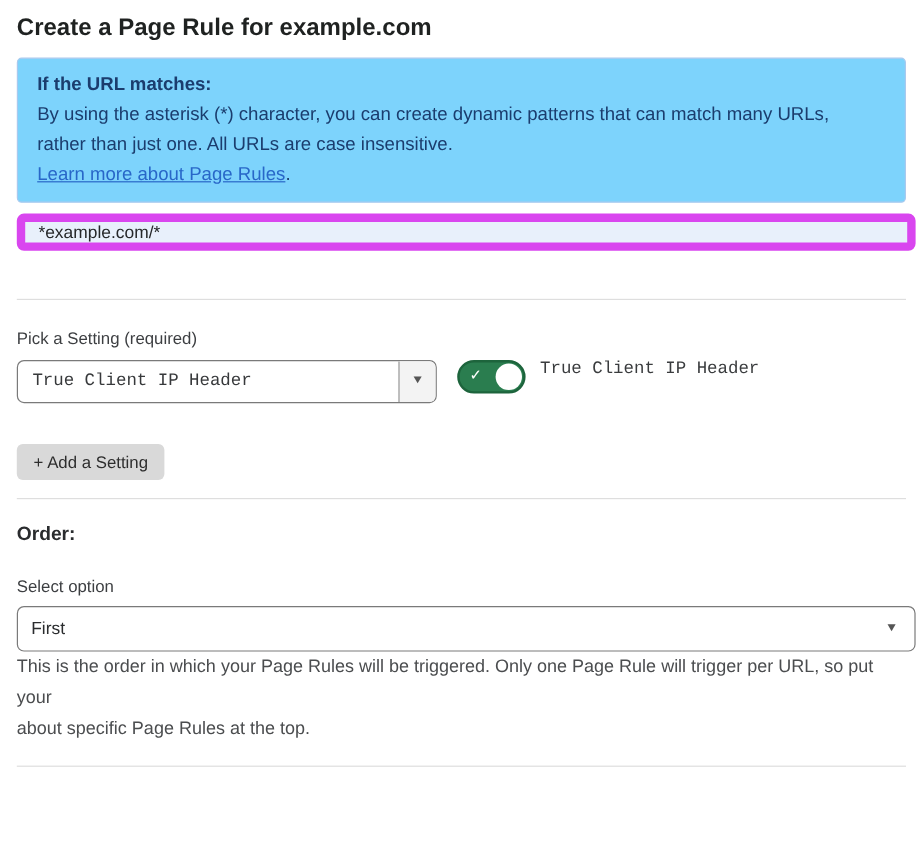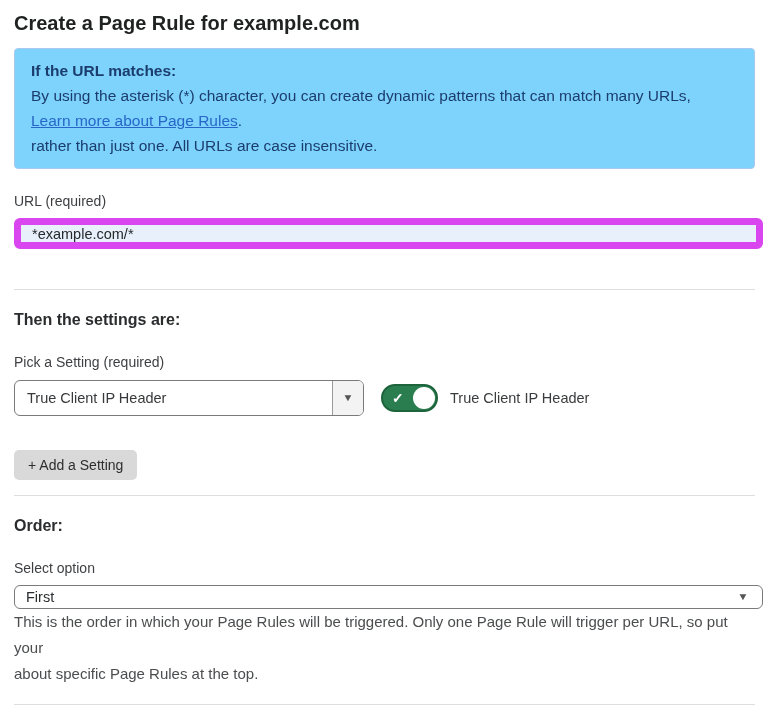--- a/index.html
+++ b/index.html
@@ -64,21 +64,21 @@
   .divider-3 { margin-top: 17px; }
 
   .section-heading {
     margin-top: 20px;
     font-size: 16px; font-weight: 700; color: #2a2c2e;
     line-height: 20px;
   }
 
   .setting-row {
     margin-top: 10px;
-    display: flex; align-items: center;
+    display: flex; align-items: flex-start; font-family: Liberation Mono, monospace;
   }
 
   .select-widget {
     width: 350px; height: 36px;
     border: 1px solid #7a7a7a;
     border-radius: 6px;
     background: #fff;
     display: flex; align-items: stretch;
     overflow: hidden;
     cursor: pointer;
@@ -130,21 +130,21 @@
     font-size: 14px;
     font-family: "Liberation Sans", sans-serif;
     cursor: pointer;
     line-height: 30px;
   }
   .btn-gray { background: #d9d9d9; color: #2e2e2e; }
   .add-setting-btn { margin-top: 34px; display: inline-block; }
 
   .order-select {
     margin-top: 9px;
-    width: 749px; height: 24px;
+    width: 749px; height: 38px;
     border: 1px solid #7a7a7a;
     border-radius: 6px;
     background: #fff;
     display: flex; align-items: center;
     padding: 0 14px 0 11px;
     cursor: pointer;
   }
   .order-select-value { flex: 1; font-size: 14.5px; color: #2a2c2e; }
 
   .help-text {
@@ -156,30 +156,28 @@
 </head>
 <body>
 
 <div class="page">
 
   <h1 class="page-title">Create a Page Rule for example.com</h1>
 
   <div class="info-box">
     <div class="info-heading">If the URL matches:</div>
     <div class="info-line">By using the asterisk (*) character, you can create dynamic patterns that can match many URLs,</div>
+    <div class="info-line">rather than just one. All URLs are case insensitive.</div>
     <div class="info-line"><span class="info-link">Learn more about Page Rules</span><span class="info-link-suffix">.</span></div>
-    <div class="info-line">rather than just one. All URLs are case insensitive.</div>
-  </div>
-
-  <div class="field-label">URL (required)</div>
+  </div>
+
   <input class="url-input" type="text" value="*example.com/*" style="">
 
   <hr class="divider divider-1">
 
-  <div class="section-heading">Then the settings are:</div>
 
   <div class="field-label">Pick a Setting (required)</div>
 
   <div class="setting-row">
     <div class="select-widget">
       <div class="select-widget-value">True Client IP Header</div>
       <div class="select-widget-arrowbox">
         <span class="arrow-glyph">▼</span>
       </div>
     </div>

